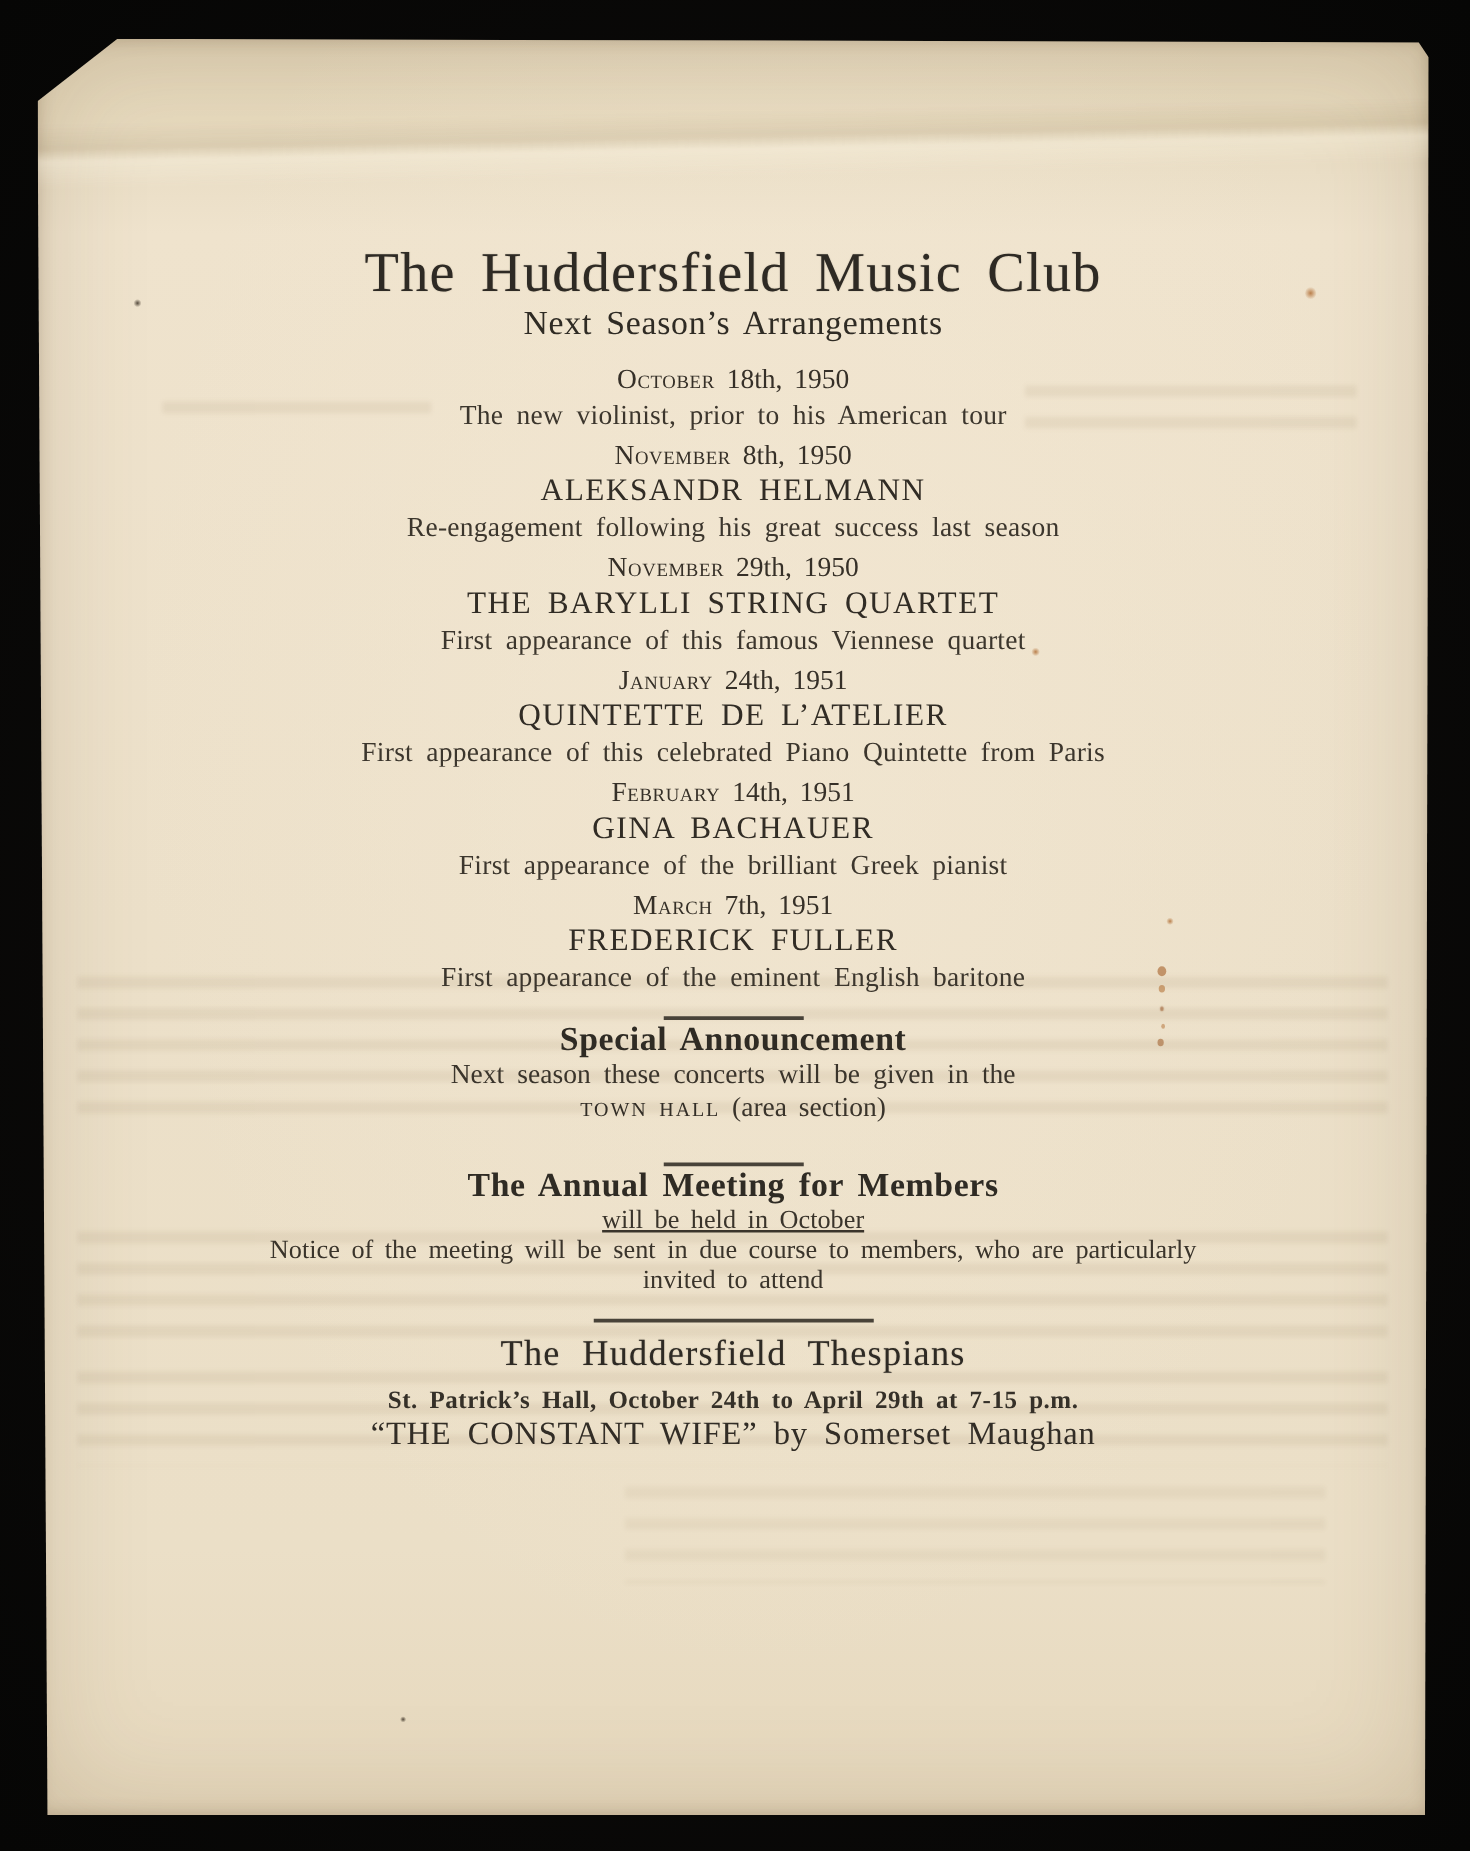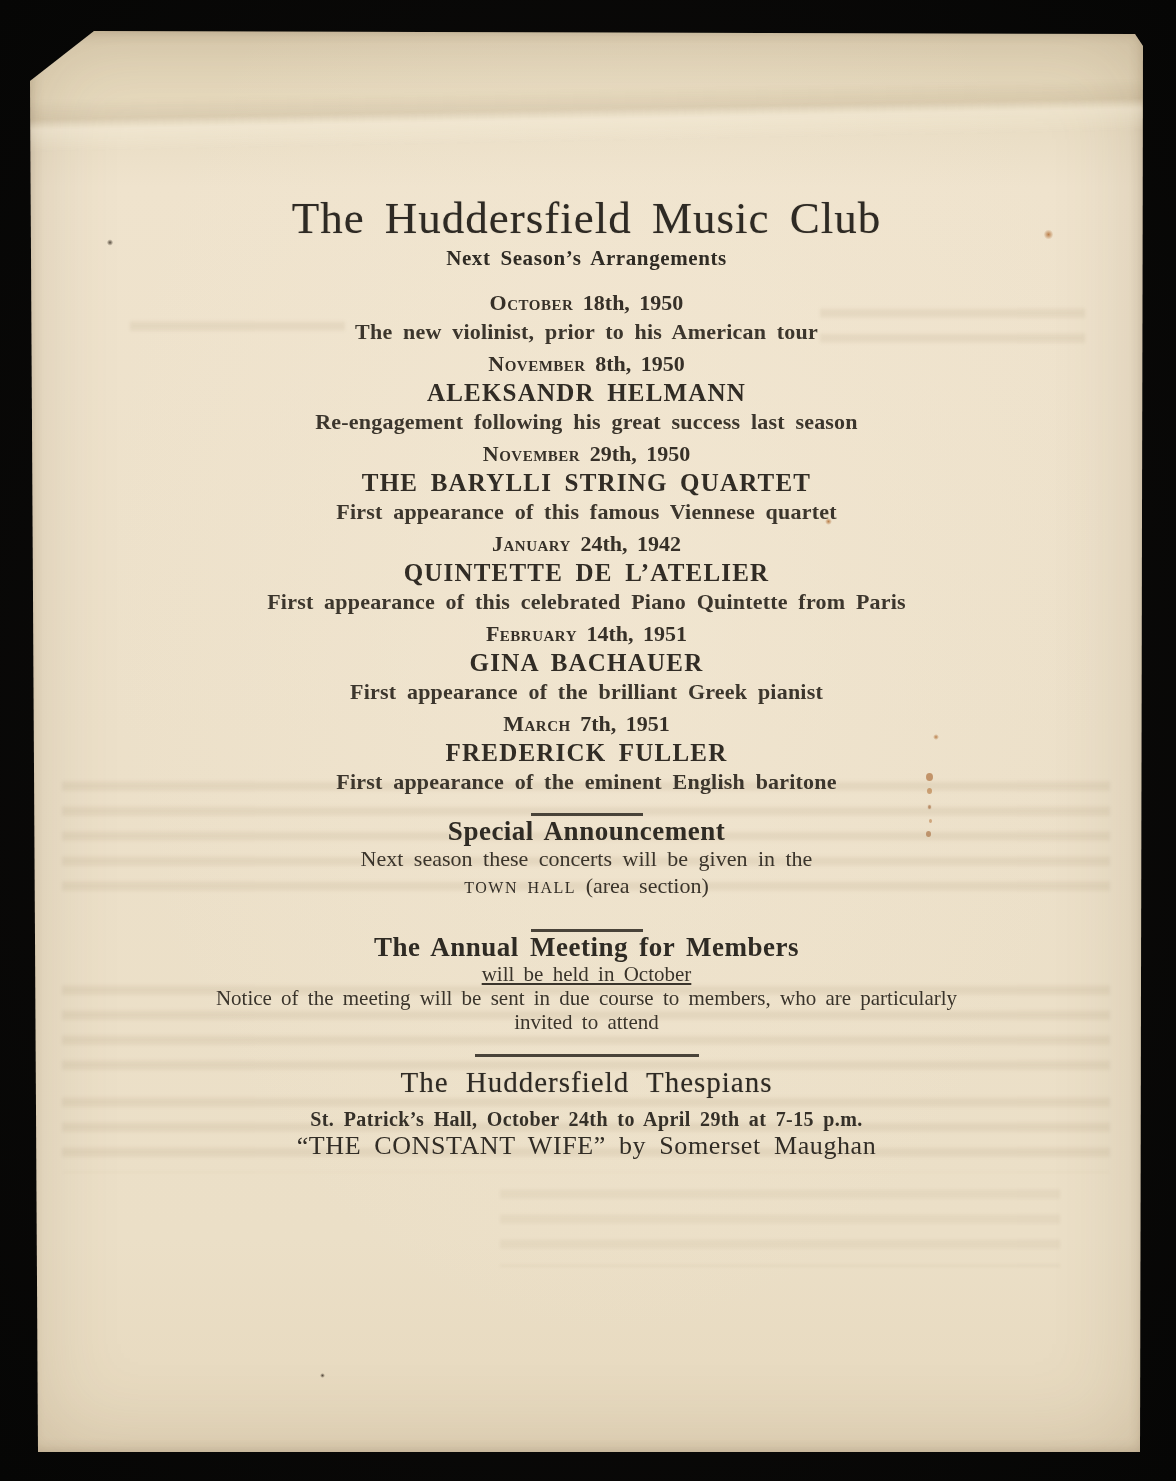--- a/index.html
+++ b/index.html
@@ -41,25 +41,25 @@
   .speck{background:radial-gradient(circle, rgba(58,48,36,.85) 0%, rgba(58,48,36,0) 70%);}
 
   .content{position:relative;text-align:center;padding-top:162px;color:#3a342b;}
   .content p,.content h1,.content h2{margin:0;}
 
   .club-title{
     font-size:45px;line-height:50px;font-weight:normal;color:#2e2a24;
     letter-spacing:1px;word-spacing:8px;text-shadow:0 0 1px rgba(50,42,32,.35);
   }
   .season-heading{
-    margin-top:23px;font-size:21px;line-height:30px;font-weight:bold;color:#2f2b24;
+    margin-top:23px;font-size:27px;line-height:30px;font-weight:normal;color:#2f2b24;
     letter-spacing:.6px;word-spacing:4px;
   }
   .events{display:flow-root;margin-top:15px;}
-  .event{margin-bottom:3px;font-weight:bold;}
+  .event{margin-bottom:3px;}
   .event p{line-height:29px;}
   .date-line{font-size:22px;color:#363028;word-spacing:4px;}
   .date-line .month{font-variant:small-caps;letter-spacing:.5px;}
   .artist{font-size:25px;color:#312c25;letter-spacing:1.2px;word-spacing:5px;}
   .desc{font-size:22px;color:#3c362d;word-spacing:5px;letter-spacing:.2px;}
 
   .rule{height:0;border-top:3px solid #3b352c;margin:14px auto 0;opacity:.92;}
   .rule-short{width:112px;}
   .rule-long{width:224px;margin-top:20px;}
 
@@ -121,21 +121,21 @@
     <p class="desc">Re-engagement following his great success last season</p>
   </div>
 
   <div class="event">
     <p class="date-line"><span class="month">November</span><span class="date-rest"> 29th, 1950</span></p>
     <p class="artist">THE BARYLLI STRING QUARTET</p>
     <p class="desc">First appearance of this famous Viennese quartet</p>
   </div>
 
   <div class="event">
-    <p class="date-line"><span class="month">January</span><span class="date-rest"> 24th, 1942</span></p>
+    <p class="date-line"><span class="month">January</span><span class="date-rest"> 24th, 1951</span></p>
     <p class="artist">QUINTETTE DE L’ATELIER</p>
     <p class="desc">First appearance of this celebrated Piano Quintette from Paris</p>
   </div>
 
   <div class="event">
     <p class="date-line"><span class="month">February</span><span class="date-rest"> 14th, 1951</span></p>
     <p class="artist">GINA BACHAUER</p>
     <p class="desc">First appearance of the brilliant Greek pianist</p>
   </div>
 

